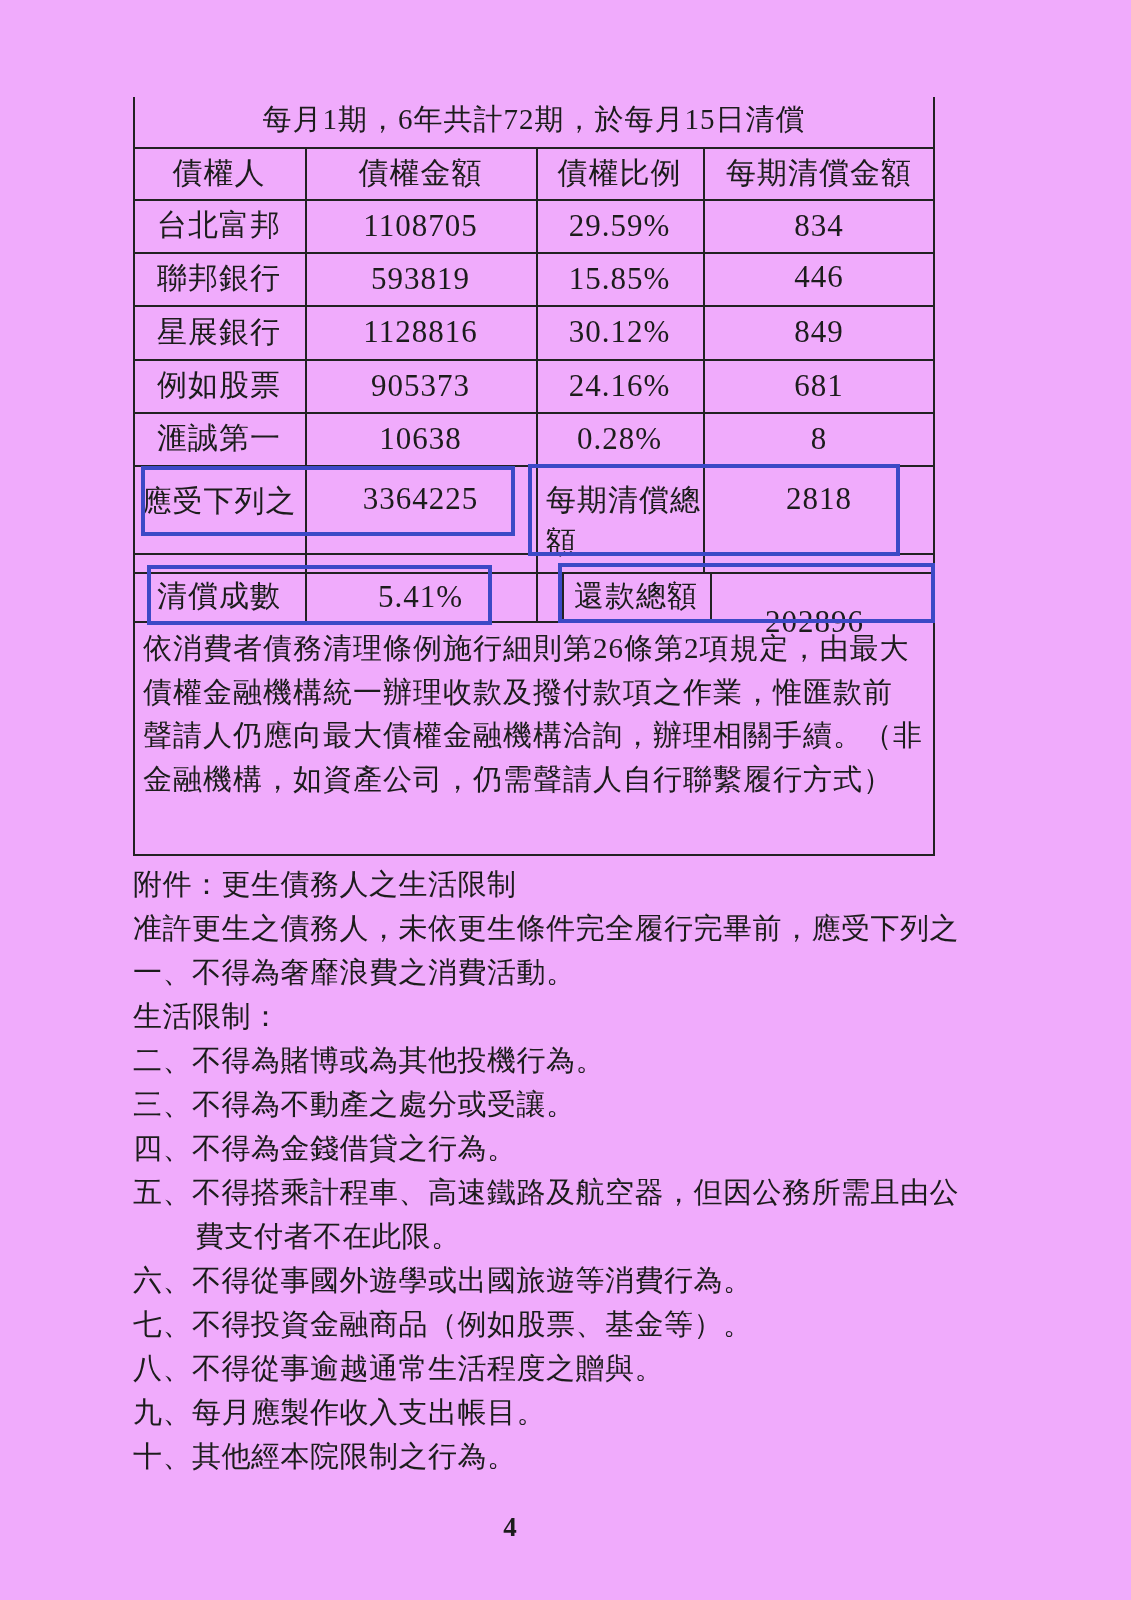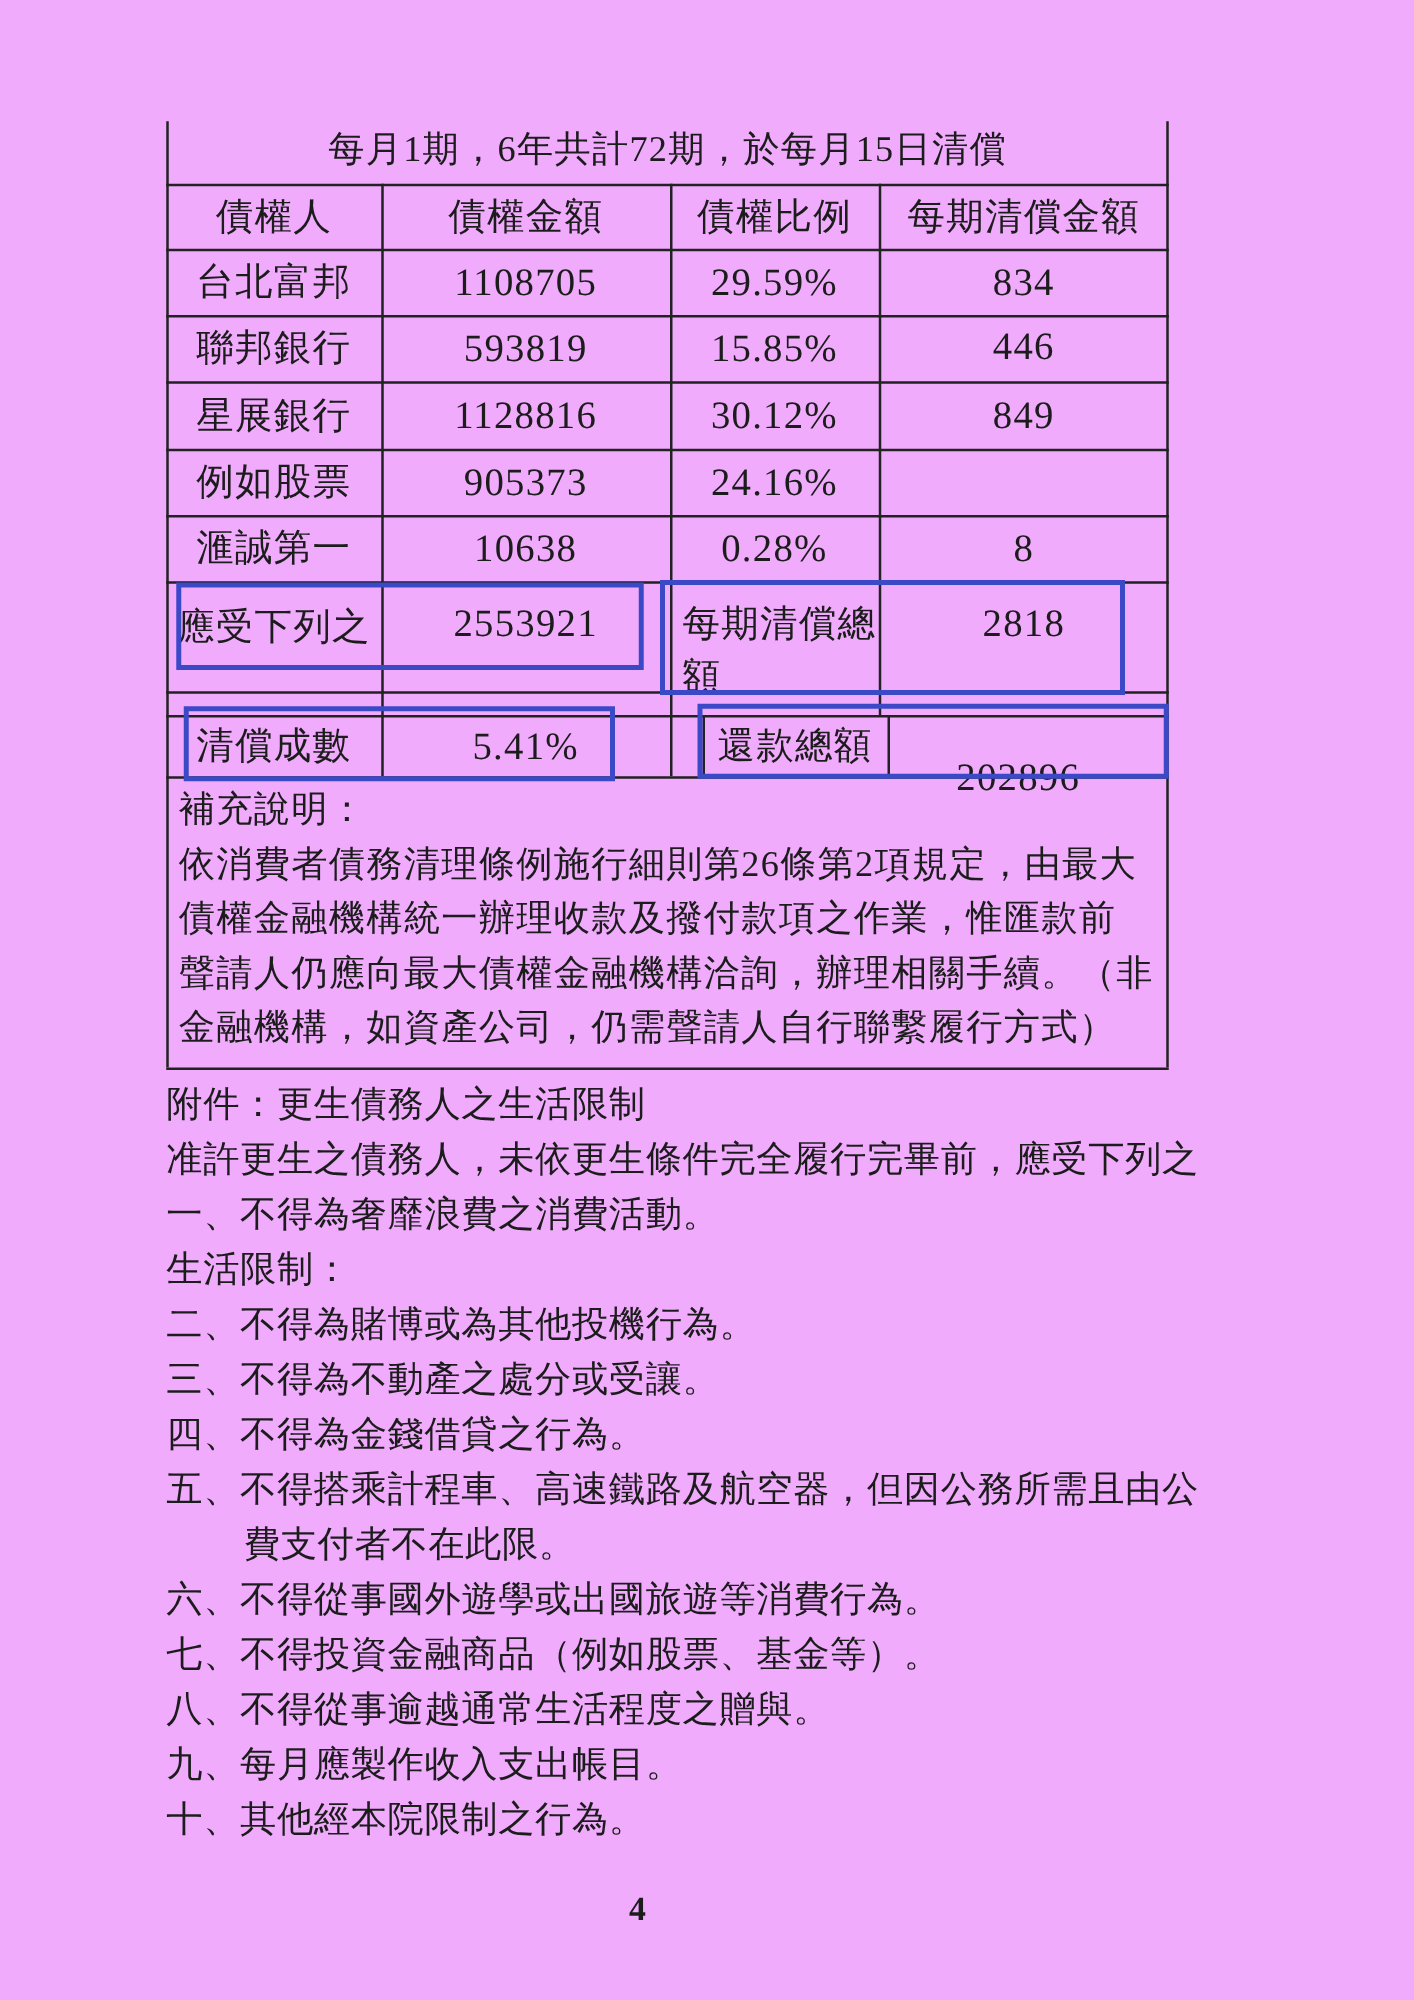--- a/index.html
+++ b/index.html
@@ -73,38 +73,38 @@
     <div class="cell num" style="left:570px;top:157px;width:232px;height:50px;">446</div>
 
     <div class="cell" style="left:0;top:210px;width:172px;height:54px;">星展銀行</div>
     <div class="cell num" style="left:172px;top:210px;width:231px;height:54px;">1128816</div>
     <div class="cell num" style="left:403px;top:210px;width:167px;height:54px;">30.12%</div>
     <div class="cell num" style="left:570px;top:210px;width:232px;height:54px;">849</div>
 
     <div class="cell" style="left:0;top:264px;width:172px;height:53px;">例如股票</div>
     <div class="cell num" style="left:172px;top:264px;width:231px;height:53px;">905373</div>
     <div class="cell num" style="left:403px;top:264px;width:167px;height:53px;">24.16%</div>
+    <div class="cell num" style="left:570px;top:264px;width:232px;height:53px;">681</div>
 
     <div class="cell" style="left:0;top:317px;width:172px;height:53px;">滙誠第一</div>
     <div class="cell num" style="left:172px;top:317px;width:231px;height:53px;">10638</div>
     <div class="cell num" style="left:403px;top:317px;width:167px;height:53px;">0.28%</div>
     <div class="cell num" style="left:570px;top:317px;width:232px;height:53px;">8</div>
 
     <div class="cell topalign" style="left:0;top:370px;width:172px;height:88px;">應受下列之</div>
-    <div class="cell num topalign" style="left:172px;top:370px;width:231px;height:88px;">2553921</div>
+    <div class="cell num topalign" style="left:172px;top:370px;width:231px;height:88px;">3364225</div>
     <div class="cell wrap" style="left:403px;top:370px;width:167px;height:88px;">每期清償總額</div>
     <div class="cell num topalign" style="left:570px;top:370px;width:232px;height:88px;">2818</div>
 
     <div class="cell" style="left:0;top:477px;width:172px;height:49px;">清償成數</div>
     <div class="cell num" style="left:172px;top:477px;width:231px;height:49px;">5.41%</div>
     <div class="cell" style="left:429px;top:477px;width:148px;height:49px;">還款總額</div>
     <div class="cell num" style="left:577px;top:502px;width:209px;height:49px;">202896</div>
 
     <div class="notebox">
-      <div class="nline">補充說明：</div>
       <div class="nline">依消費者債務清理條例施行細則第26條第2項規定，由最大</div>
       <div class="nline">債權金融機構統一辦理收款及撥付款項之作業，惟匯款前</div>
       <div class="nline">聲請人仍應向最大債權金融機構洽詢，辦理相關手續。（非</div>
       <div class="nline">金融機構，如資產公司，仍需聲請人自行聯繫履行方式）</div>
     </div>
 
     <div class="bluebox" style="left:8px;top:371px;width:374px;height:70px;"></div>
     <div class="bluebox" style="left:395px;top:369px;width:372px;height:92px;"></div>
     <div class="bluebox" style="left:14px;top:470px;width:345px;height:60px;"></div>
     <div class="bluebox" style="left:425px;top:468px;width:377px;height:60px;"></div>

